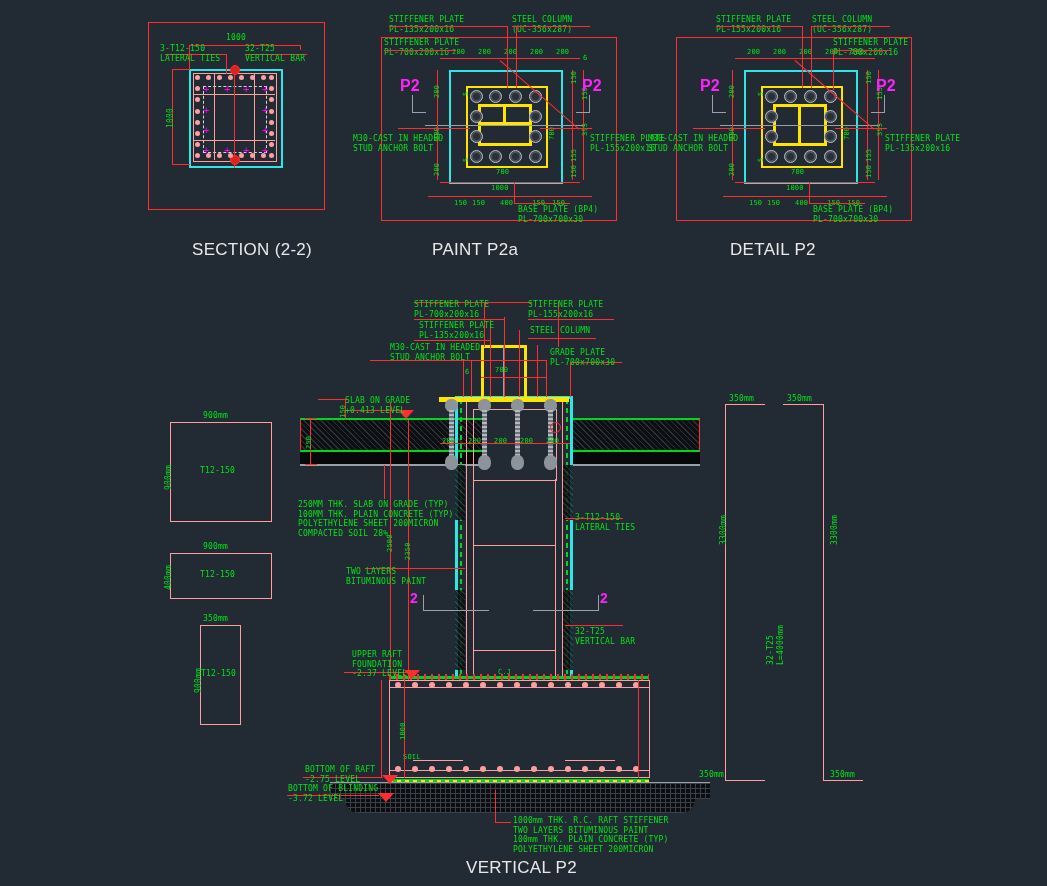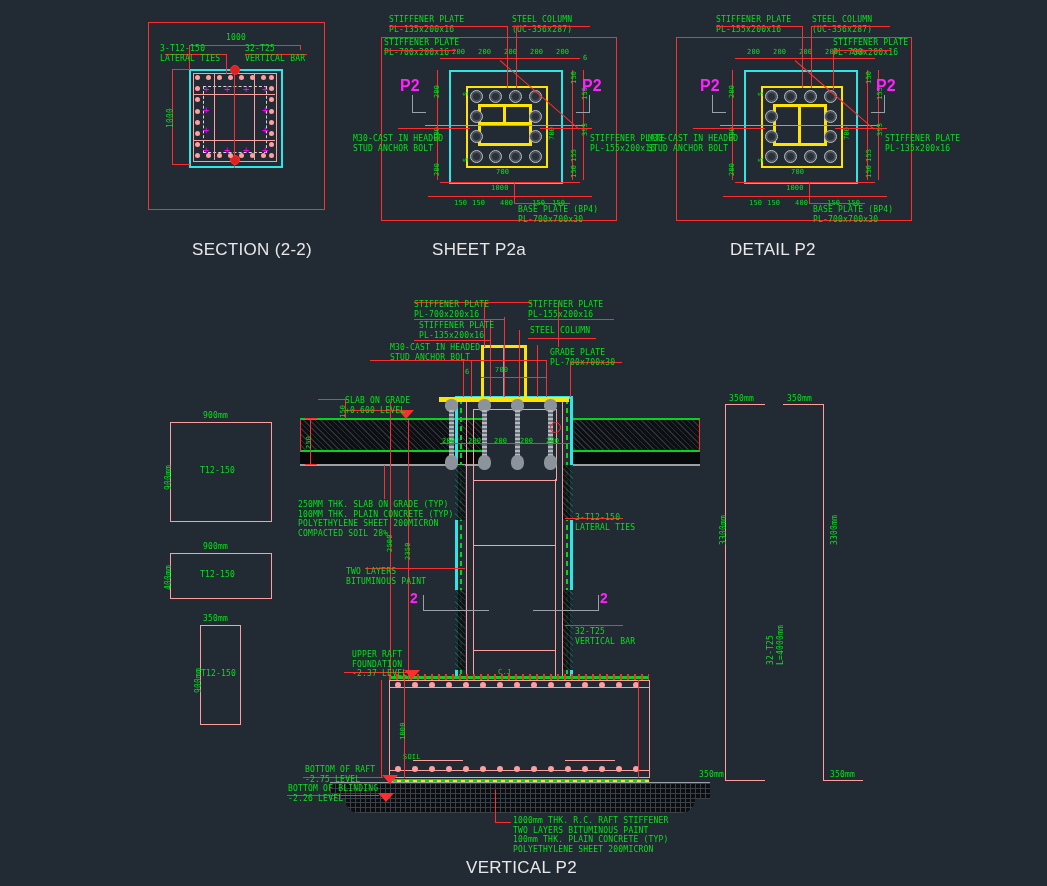--- a/index.html
+++ b/index.html
@@ -259,21 +259,21 @@
     <div class="ln vln" style="left:514px;top:182px;width:1px;height:21px;"></div>
     <div class="ln" style="left:500px;top:60px;width:105px;height:1px;transform:rotate(41deg);transform-origin:left center;"></div>
 
     <div class="pm" style="left:400px;top:77px;">P2</div>
     <div class="pm" style="left:582px;top:77px;">P2</div>
     <div class="gy" style="left:412px;top:95px;width:1px;height:18px;"></div>
     <div class="gy" style="left:412px;top:112px;width:14px;height:1px;"></div>
     <div class="gy" style="left:589px;top:95px;width:1px;height:18px;"></div>
     <div class="gy" style="left:576px;top:112px;width:14px;height:1px;"></div>
 
-    <div class="title" style="left:432px;top:240px;">SHEET P2a</div>
+    <div class="title" style="left:432px;top:240px;">PAINT P2a</div>
   </div>
 
   <div>
     <div class="box" style="left:676px;top:37px;width:234px;height:182px;"></div>
 
     <div class="cbox" style="left:744px;top:70px;width:110px;height:110px;"></div>
     <div class="ybox" style="left:761px;top:86px;width:78px;height:78px;"></div>
 
     <div class="ye" style="left:773px;top:104px;width:54px;height:3px;"></div>
     <div class="ye" style="left:773px;top:143px;width:54px;height:3px;"></div>
@@ -614,34 +614,34 @@
     <div class="t" style="left:528px;top:300px;">STIFFENER PLATE
 PL-155x200x16</div>
     <div class="t" style="left:419px;top:321px;">STIFFENER PLATE
 PL-135x200x16</div>
     <div class="t" style="left:530px;top:326px;">STEEL COLUMN</div>
     <div class="t" style="left:390px;top:343px;">M30-CAST IN HEADED
 STUD ANCHOR BOLT</div>
     <div class="t" style="left:550px;top:348px;">GRADE PLATE
 PL-700x700x30</div>
     <div class="t" style="left:345px;top:396px;">SLAB ON GRADE
-+0.600 LEVEL</div>
++0.413 LEVEL</div>
     <div class="t" style="left:298px;top:500px;">250MM THK. SLAB ON GRADE (TYP)
 100MM THK. PLAIN CONCRETE (TYP)
 POLYETHYLENE SHEET 200MICRON
 COMPACTED SOIL 28%</div>
     <div class="t" style="left:346px;top:567px;">TWO LAYERS
 BITUMINOUS PAINT</div>
     <div class="t" style="left:352px;top:650px;">UPPER RAFT
 FOUNDATION
 -2.37 LEVEL</div>
     <div class="t" style="left:305px;top:765px;">BOTTOM OF RAFT
 -2.75 LEVEL</div>
     <div class="t" style="left:288px;top:784px;">BOTTOM OF BLINDING
--2.26 LEVEL</div>
+-3.72 LEVEL</div>
     <div class="t" style="left:575px;top:513px;">3-T12-150
 LATERAL TIES</div>
     <div class="t" style="left:575px;top:627px;">32-T25
 VERTICAL BAR</div>
     <div class="t" style="left:513px;top:816px;">1000mm THK. R.C. RAFT STIFFENER
 TWO LAYERS BITUMINOUS PAINT
 100mm THK. PLAIN CONCRETE (TYP)
 POLYETHYLENE SHEET 200MICRON</div>
 
     <div class="pm sm" style="left:410px;top:590px;">2</div>

